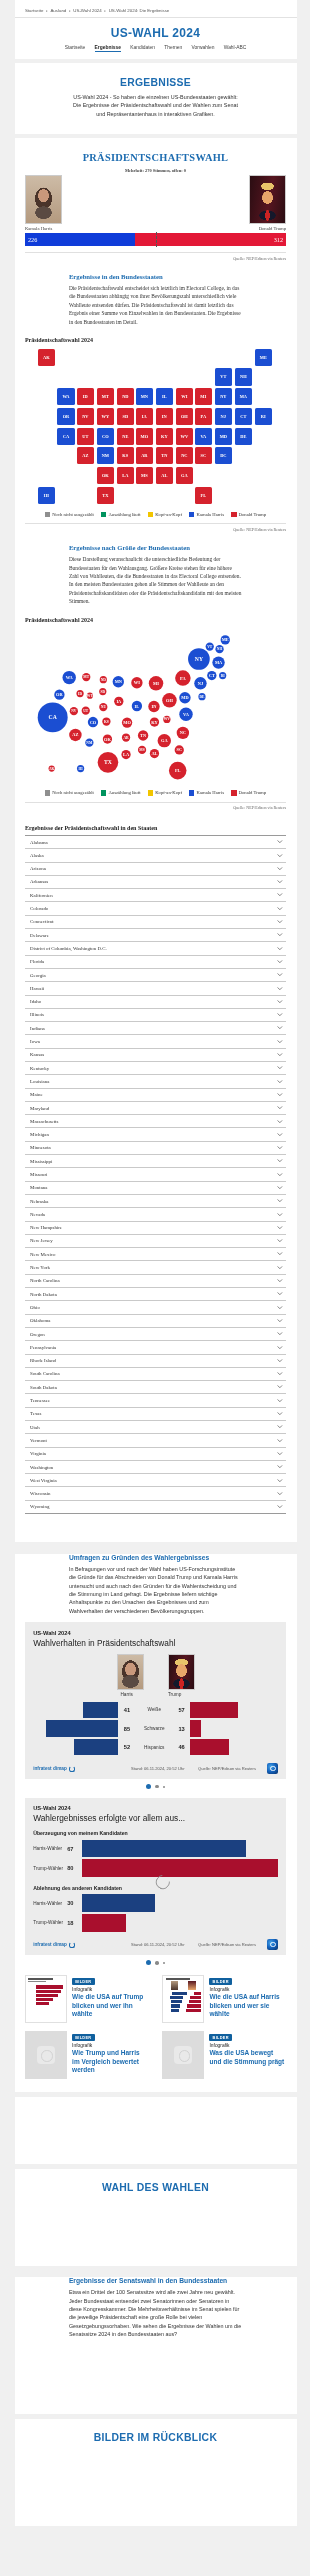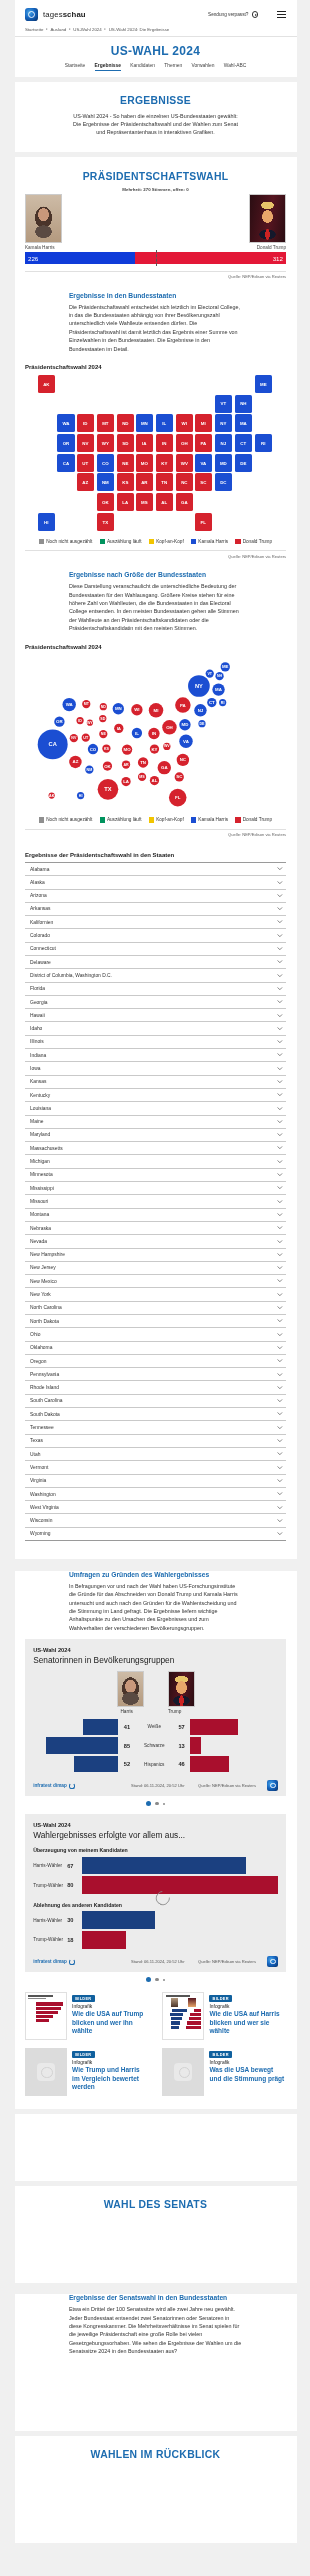--- a/index.html
+++ b/index.html
@@ -141,33 +141,20 @@
   
   .tall { padding-bottom:5.2px; }
   .tall .fill { height:62px; }
   .fill190 { height:78px; }
   .fill140 { height:68px; }
 </style>
 </head>
 <body>
 
 <div class="box hdr">
-  <div class="hdr-row">
-    <span class="ts-logo"></span>
-    <span class="ts-word"><span>tages</span><b>schau</b></span>
-    <span class="hdr-mid">
-      <span>Sendung verpasst?</span>
-      <span class="play"></span>
-    </span>
-    <span class="burger">
-        <i></i>
-        <i></i>
-        <i></i>
-      </span>
-  </div>
   <div class="crumbs" id="breadcrumb">
       <span>Startseite</span>
       <span class="sep">▸</span>
       <span>Ausland</span>
       <span class="sep">▸</span>
       <span>US-Wahl 2024</span>
       <span class="sep">▸</span>
       <span>US-Wahl 2024: Die Ergebnisse</span>
     </div>
   <div class="hdr-divider"></div>
@@ -180,21 +167,21 @@
       <div class="tab">Vorwahlen</div>
       <div class="tab">Wahl-ABC</div>
     </div>
 </div>
 
 <div class="box" style="padding-bottom:8.3px;">
   <div class="sec-title">ERGEBNISSE</div>
   <div class="para" style="text-align:center;">US-Wahl 2024 - So haben die einzelnen US-Bundesstaaten gewählt: Die Ergebnisse der Präsidentschaftswahl und der Wahlen zum Senat und Repräsentantenhaus in interaktiven Grafiken.</div>
 </div>
 
-<div class="box" style="padding-bottom:9px;">
+<div class="box" style="padding-bottom:19px;font-family:Liberation Serif, serif;">
   <div class="sec-title">PRÄSIDENTSCHAFTSWAHL</div>
   <div class="center-note">Mehrheit: 270 Stimmen, offen: 0</div>
 
   <div class="cand-wrap">
     <div class="photos">
       <div class="photo harris"></div>
       <div class="photo trump"></div>
     </div>
     <div class="cand-names">
       <span>Kamala Harris</span>
@@ -834,21 +821,21 @@
     </div>
   <div class="spacer-b"></div>
 </div>
 
 <div class="box" style="padding-bottom:3.1px;">
   <div class="sub-head">Umfragen zu Gründen des Wahlergebnisses</div>
   <div class="para">In Befragungen vor und nach der Wahl haben US-Forschungsinstitute die Gründe für das Abschneiden von Donald Trump und Kamala Harris untersucht und auch nach den Gründen für die Wahlentscheidung und die Stimmung im Land gefragt. Die Ergebnisse liefern wichtige Anhaltspunkte zu den Ursachen des Ergebnisses und zum Wahlverhalten der verschiedenen Bevölkerungsgruppen.</div>
 
   <div class="graybox">
     <div class="gb-kicker">US-Wahl 2024</div>
-    <div class="gb-title">Senatorinnen in Bevölkerungsgruppen</div>
+    <div class="gb-title">Wahlverhalten in Präsidentschaftswahl</div>
     <div class="demo-photos">
       <div class="ph photo harris"></div>
       <div class="ph photo trump"></div>
     </div>
     <div class="demo-names">
       <span>Harris</span>
       <span>Trump</span>
     </div>
     <div id="demo-rows">
         <div class="demo-row">
@@ -1008,27 +995,27 @@
         <div><span class="badge">BILDER</span><div class="t-kicker">Infografik</div><div class="t-title">Was die USA bewegt und die Stimmung prägt</div></div>
       </div>
     </div>
 </div>
 
 <div class="box tall">
   <div class="fill"></div>
 </div>
 
 <div class="box tall">
-  <div class="sec-title">WAHL DES SENATS</div>
+  <div class="sec-title">WAHL DES WAHLEN</div>
   <div class="fill"></div>
 </div>
 
 <div class="box">
   <div class="sub-head">Ergebnisse der Senatswahl in den Bundesstaaten</div>
   <div class="para">Etwa ein Drittel der 100 Senatssitze wird alle zwei Jahre neu gewählt. Jeder Bundesstaat entsendet zwei Senatorinnen oder Senatoren in diese Kongresskammer. Die Mehrheitsverhältnisse im Senat spielen für die jeweilige Präsidentschaft eine große Rolle bei vielen Gesetzgebungsvorhaben. Wie sehen die Ergebnisse der Wahlen um die Senatssitze 2024 in den Bundesstaaten aus?</div>
   <div class="fill140"></div>
 </div>
 
 <div class="box">
-  <div class="sec-title">WAHLEN IM RÜCKBLICK</div>
+  <div class="sec-title">BILDER IM RÜCKBLICK</div>
   <div class="fill190"></div>
 </div>
 
 
 </body></html>

